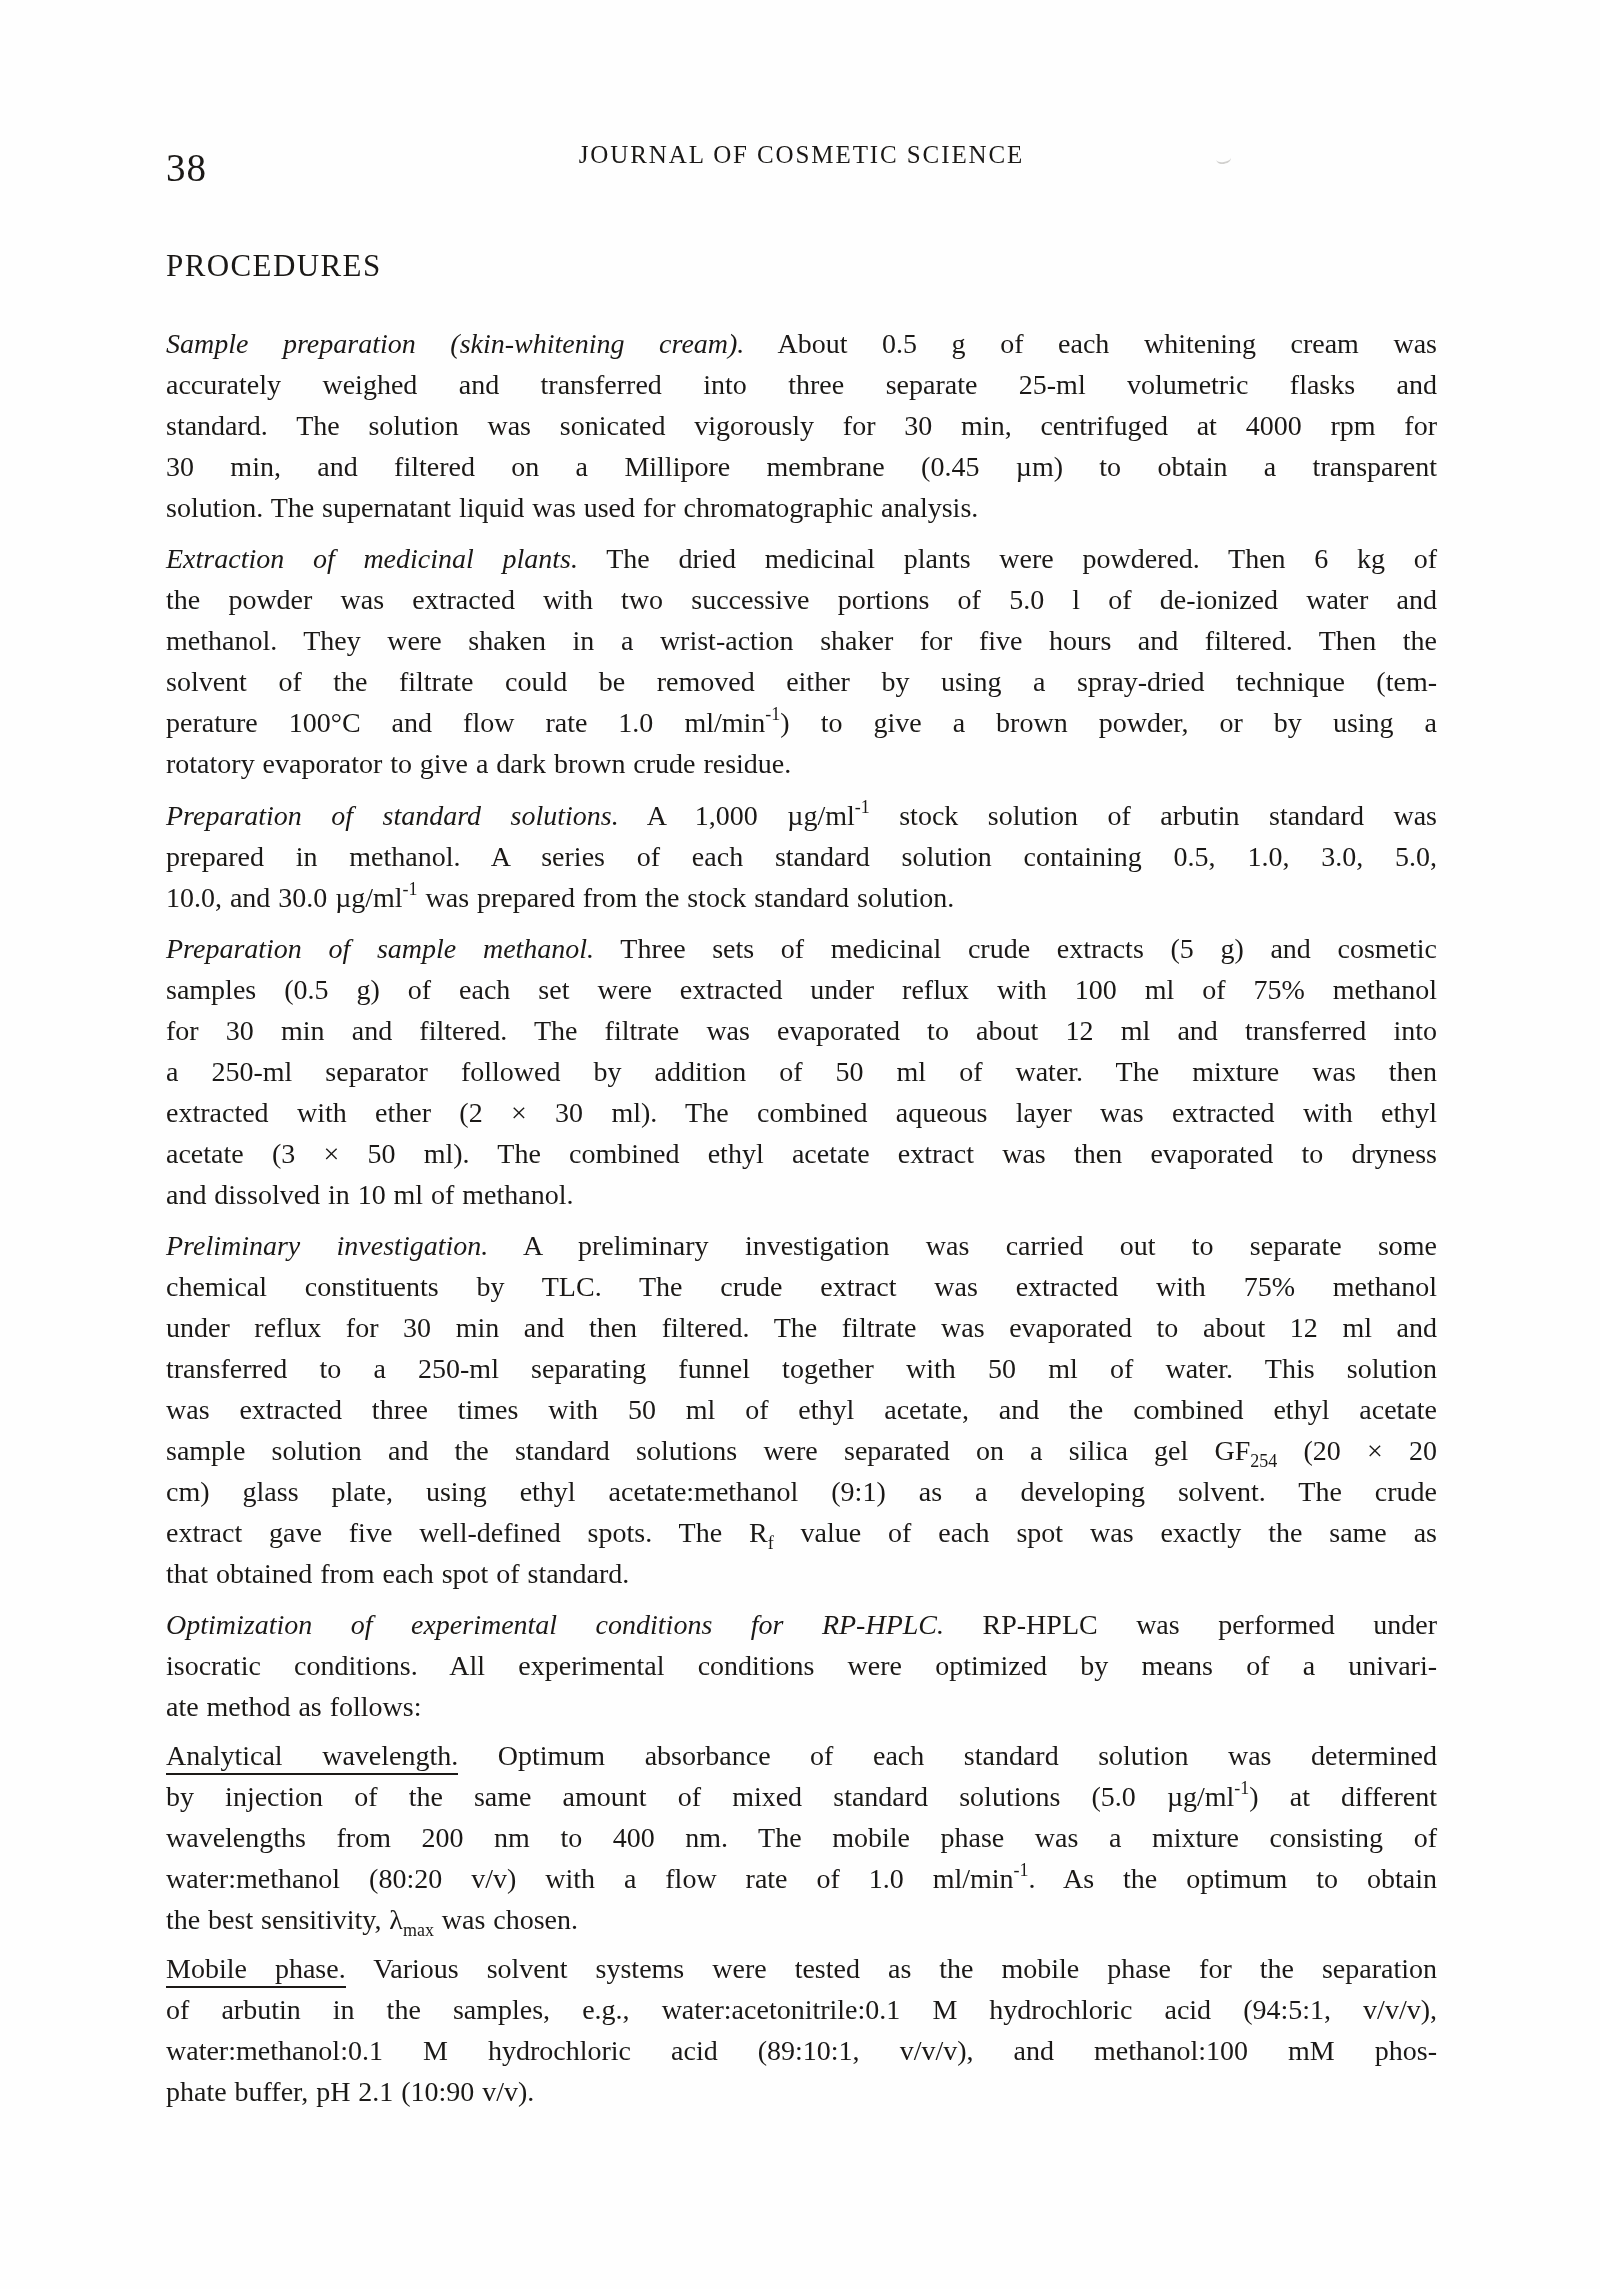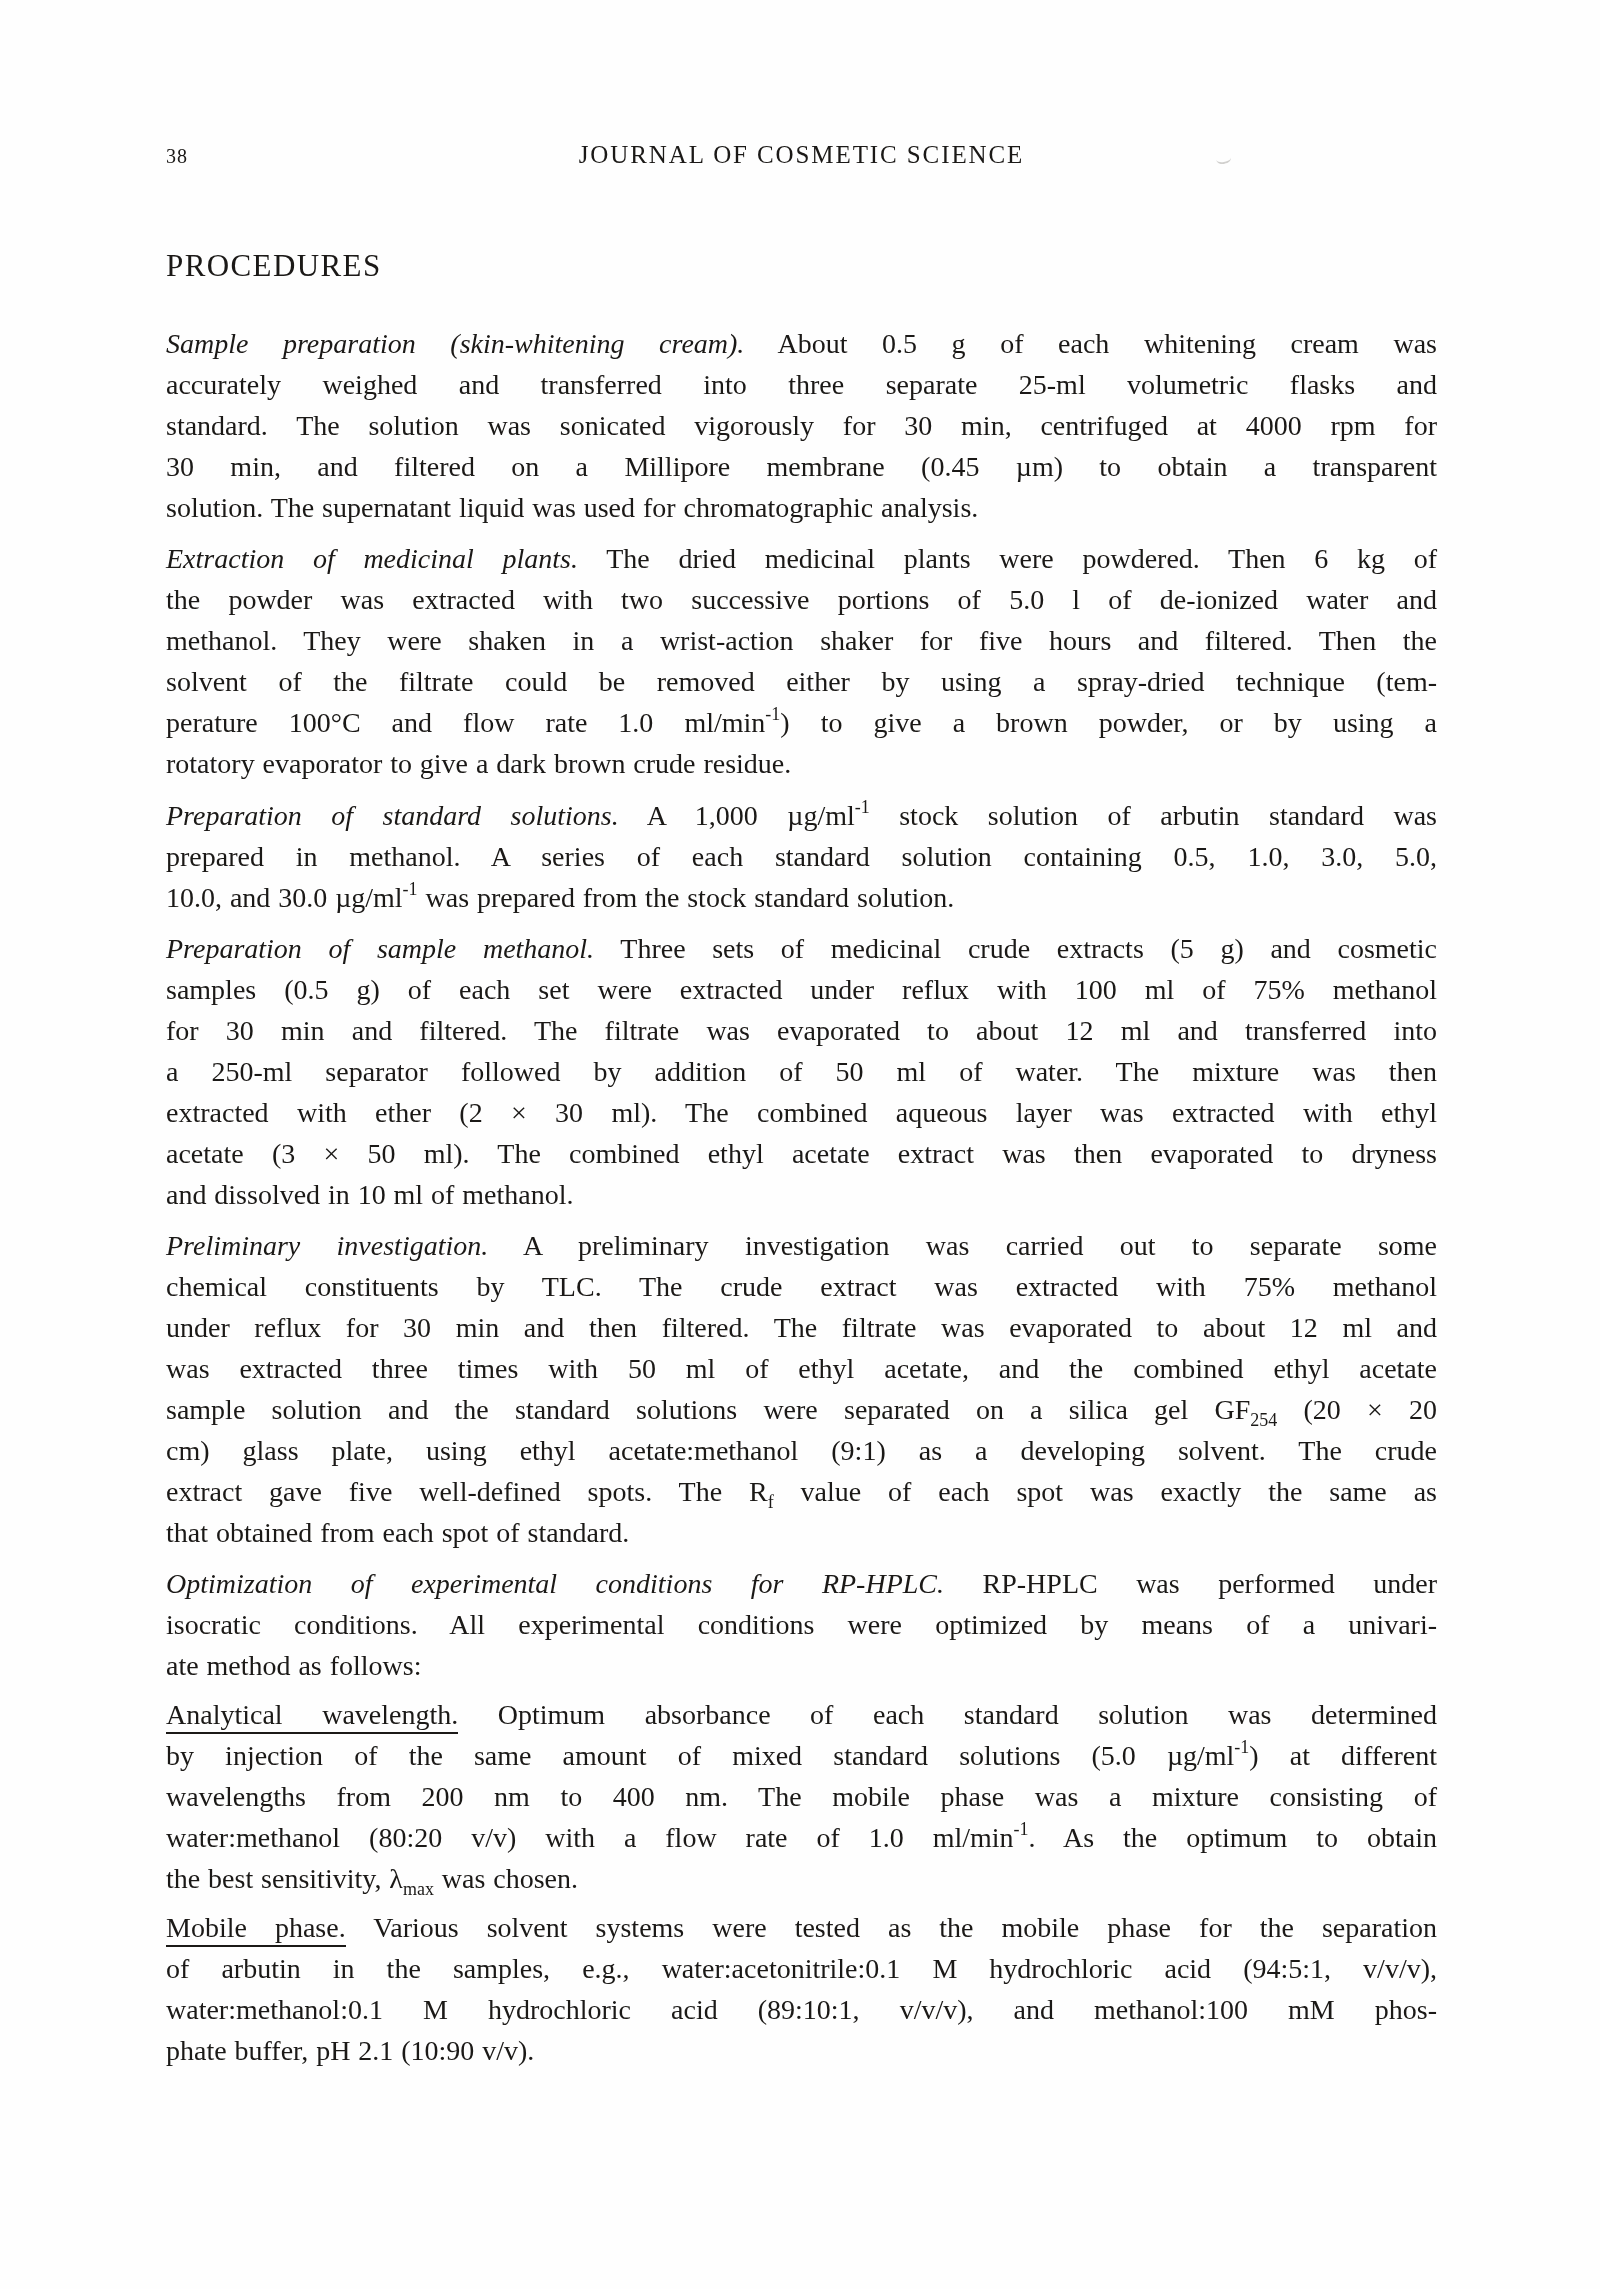--- a/index.html
+++ b/index.html
@@ -23,21 +23,21 @@
     width: 1271px;
   }
   .page-header {
     position: relative;
     height: 41px;
   }
   .page-number {
     position: absolute;
     left: 0;
     top: 3.7px;
-    font-size: 20px;
+    font-size: 39px;
     letter-spacing: 0.9px;
   }
   .journal-title {
     display: block;
     text-align: center;
     font-size: 25px;
     letter-spacing: 1.9px;
     white-space: nowrap;
   }
   .scan-artifact {
@@ -134,20 +134,21 @@
           <div class="line">for 30 min and filtered. The filtrate was evaporated to about 12 ml and transferred into</div>
           <div class="line">a 250-ml separator followed by addition of 50 ml of water. The mixture was then</div>
           <div class="line">extracted with ether (2 × 30 ml). The combined aqueous layer was extracted with ethyl</div>
           <div class="line">acetate (3 × 50 ml). The combined ethyl acetate extract was then evaporated to dryness</div>
           <div class="line last">and dissolved in 10 ml of methanol.</div>
         </div>
         <div class="para">
           <div class="line"><i>Preliminary investigation.</i> A preliminary investigation was carried out to separate some</div>
           <div class="line">chemical constituents by TLC. The crude extract was extracted with 75% methanol</div>
           <div class="line">under reflux for 30 min and then filtered. The filtrate was evaporated to about 12 ml and</div>
+          <div class="line">transferred to a 250-ml separating funnel together with 50 ml of water. This solution</div>
           <div class="line">was extracted three times with 50 ml of ethyl acetate, and the combined ethyl acetate</div>
           <div class="line">sample solution and the standard solutions were separated on a silica gel GF<sub>254</sub> (20 × 20</div>
           <div class="line">cm) glass plate, using ethyl acetate:methanol (9:1) as a developing solvent. The crude</div>
           <div class="line">extract gave five well-defined spots. The R<sub>f</sub> value of each spot was exactly the same as</div>
           <div class="line last">that obtained from each spot of standard.</div>
         </div>
         <div class="para">
           <div class="line"><i>Optimization of experimental conditions for RP-HPLC.</i> RP-HPLC was performed under</div>
           <div class="line">isocratic conditions. All experimental conditions were optimized by means of a univari-</div>
           <div class="line last">ate method as follows:</div>

